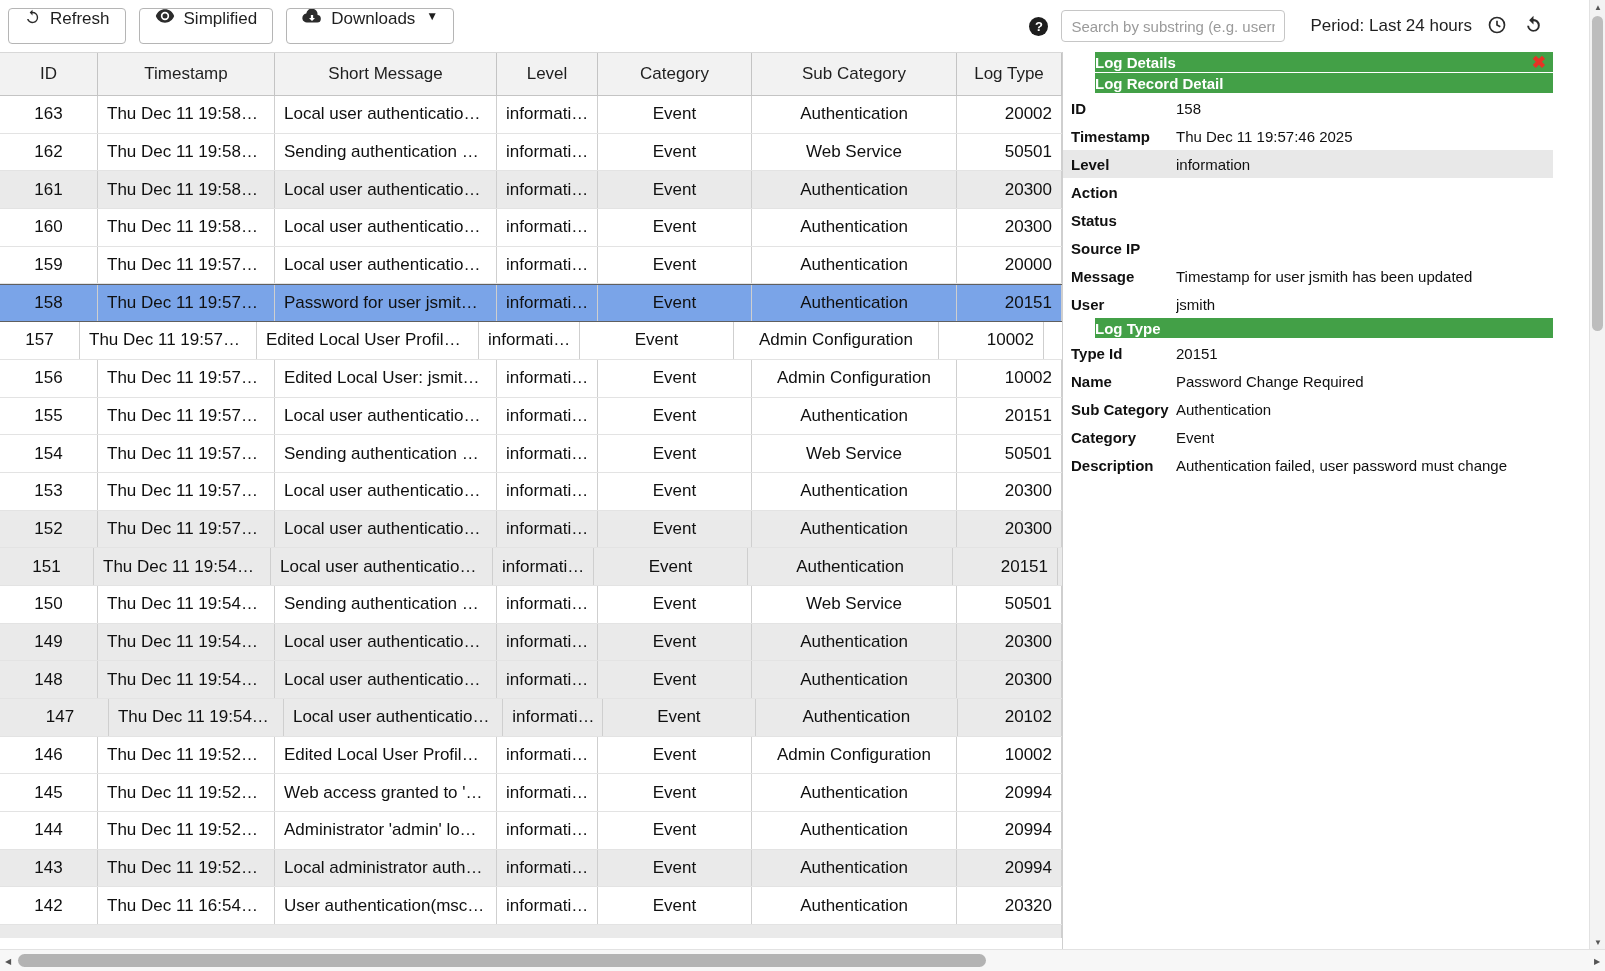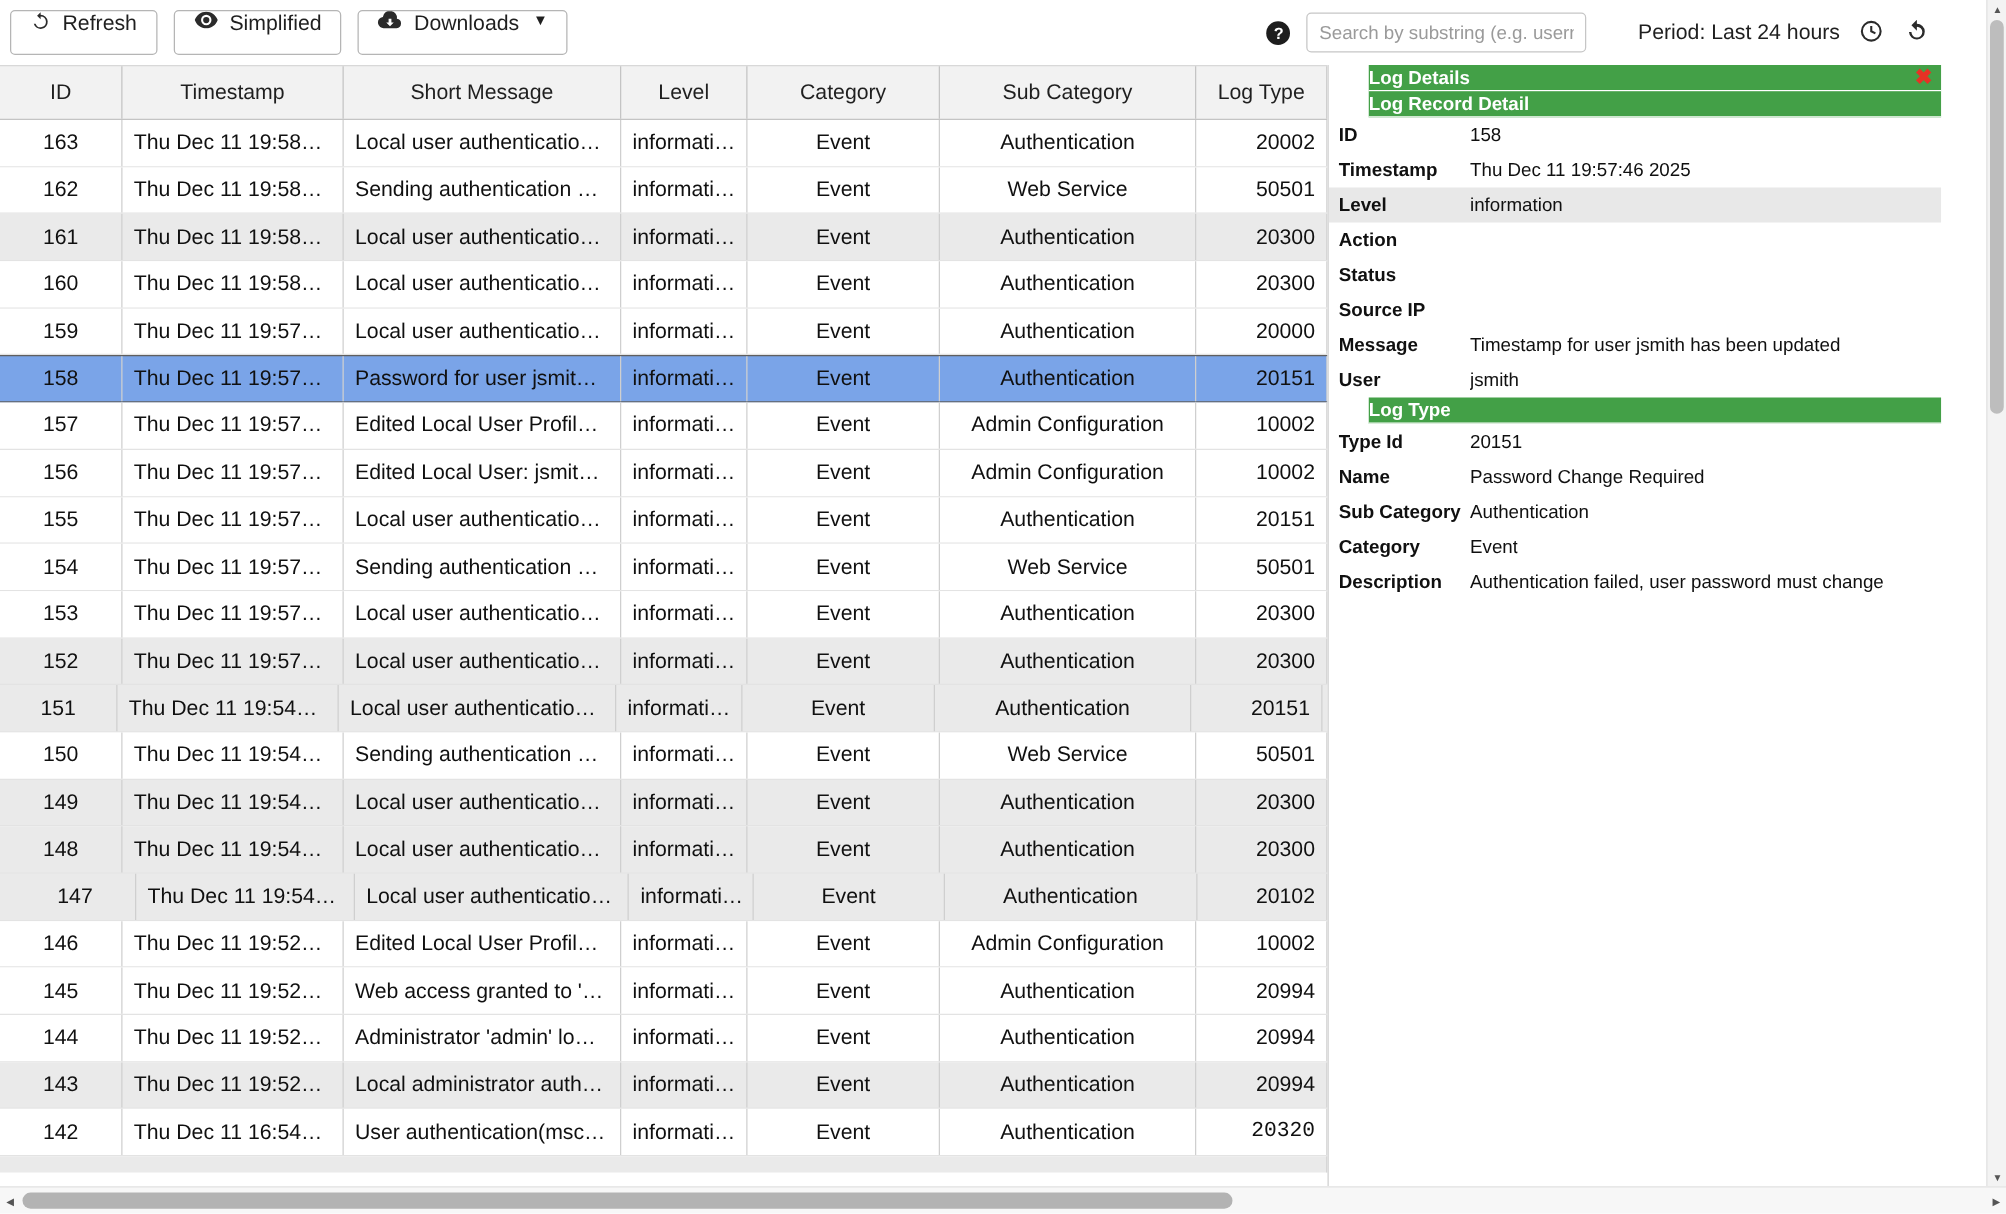--- a/index.html
+++ b/index.html
@@ -57,21 +57,21 @@
     padding: 0 9px;
     font-family: "Liberation Sans", sans-serif;
     font-size: 15px;
     color: #333;
     outline: none;
   }
   .search-input::placeholder { color: #9a9a9a; }
   .period-label {
     font-size: 17px;
     color: #1f1f1f;
-    margin-left: 28px;
+    margin-left: 12px;
     white-space: nowrap;
   }
   .icon-btn {
     background: none; border: none; cursor: pointer;
     display: flex; align-items: center; justify-content: center;
     padding: 0 2px;
   }
 
   
   .main {
@@ -332,21 +332,21 @@
         <div class="tr selected">
           <div class="td" style="width: 98px; justify-content: center;">158</div>
           <div class="td" style="width: 177px; justify-content: flex-start;">Thu Dec 11 19:57…</div>
           <div class="td" style="width: 222px; justify-content: flex-start;">Password for user jsmit…</div>
           <div class="td" style="width: 101px; justify-content: flex-start;">informati…</div>
           <div class="td" style="width: 154px; justify-content: center;">Event</div>
           <div class="td" style="width: 205px; justify-content: center;">Authentication</div>
           <div class="td" style="width: 105px; justify-content: flex-end;">20151</div>
         </div>
         <div class="tr">
-          <div class="td" style="width: 98px; justify-content: center;">157</div>
+          <div class="td" style="width: 80px; justify-content: center;">157</div>
           <div class="td" style="width: 177px; justify-content: flex-start;">Thu Dec 11 19:57…</div>
           <div class="td" style="width: 222px; justify-content: flex-start;">Edited Local User Profil…</div>
           <div class="td" style="width: 101px; justify-content: flex-start;">informati…</div>
           <div class="td" style="width: 154px; justify-content: center;">Event</div>
           <div class="td" style="width: 205px; justify-content: center;">Admin Configuration</div>
           <div class="td" style="width: 105px; justify-content: flex-end;">10002</div>
         </div>
         <div class="tr">
           <div class="td" style="width: 98px; justify-content: center;">156</div>
           <div class="td" style="width: 177px; justify-content: flex-start;">Thu Dec 11 19:57…</div>
@@ -473,21 +473,21 @@
           <div class="td" style="width: 205px; justify-content: center;">Authentication</div>
           <div class="td" style="width: 105px; justify-content: flex-end;">20994</div>
         </div>
         <div class="tr">
           <div class="td" style="width: 98px; justify-content: center;">142</div>
           <div class="td" style="width: 177px; justify-content: flex-start;">Thu Dec 11 16:54…</div>
           <div class="td" style="width: 222px; justify-content: flex-start;">User authentication(msc…</div>
           <div class="td" style="width: 101px; justify-content: flex-start;">informati…</div>
           <div class="td" style="width: 154px; justify-content: center;">Event</div>
           <div class="td" style="width: 205px; justify-content: center;">Authentication</div>
-          <div class="td" style="width: 105px; justify-content: flex-end; font-family: Liberation Mono, monospace;">20320</div>
+          <div class="td" style="width: 105px; justify-content: flex-end;">20320</div>
         </div>
       </div>
     <div class="partial-row"></div>
   </div>
 
   <div class="details">
     <div class="dbar">
       <span>Log Details</span>
       <span class="close-x">✖</span>
     </div>

